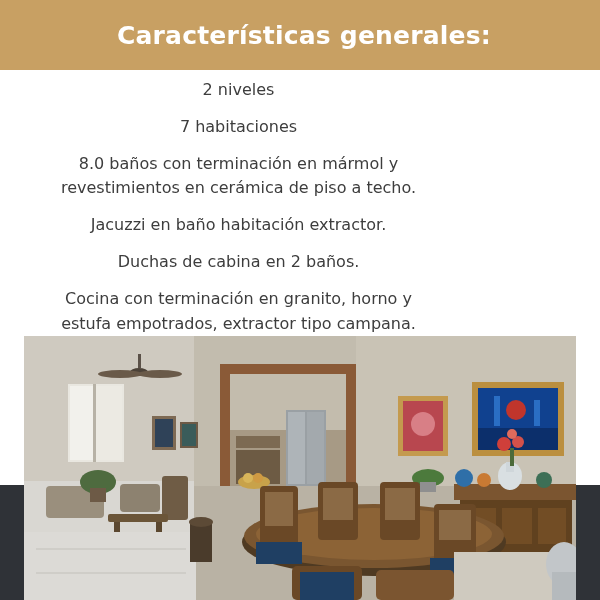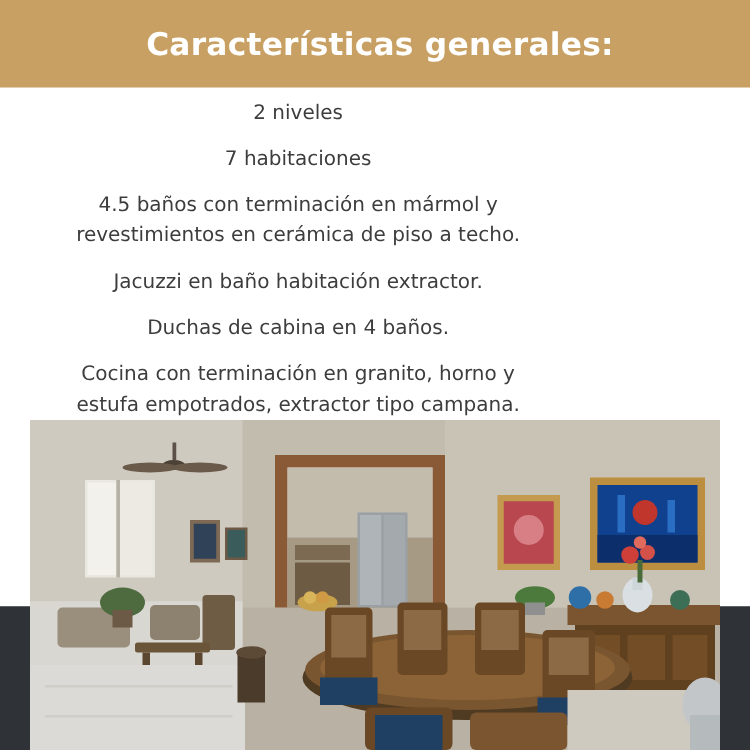--- a/index.html
+++ b/index.html
@@ -98,23 +98,23 @@
 <body>
 
 <div class="page">
 
   <div class="header-band"></div>
   <div class="header-title">Características generales:</div>
 
   <div class="features">
     <div class="feature-line">2 niveles</div>
     <div class="feature-line">7 habitaciones</div>
-    <div class="feature-line">4.5 baños con terminación en mármol y revestimientos en cerámica de piso a techo.</div>
+    <div class="feature-line">8.0 baños con terminación en mármol y revestimientos en cerámica de piso a techo.</div>
     <div class="feature-line">Jacuzzi en baño habitación extractor.</div>
-    <div class="feature-line">Duchas de cabina en 4 baños.</div>
+    <div class="feature-line">Duchas de cabina en 2 baños.</div>
     <div class="feature-line">Cocina con terminación en granito, horno y estufa empotrados, extractor tipo campana.</div>
   </div>
 
   <div class="dark-left"></div>
   <div class="dark-right"></div>
 
   <div class="photo">
     <svg viewBox="0 0 552 264" preserveAspectRatio="none" aria-hidden="true">
 
       <rect x="0" y="0" width="552" height="264" fill="#b9b2a4"></rect>

